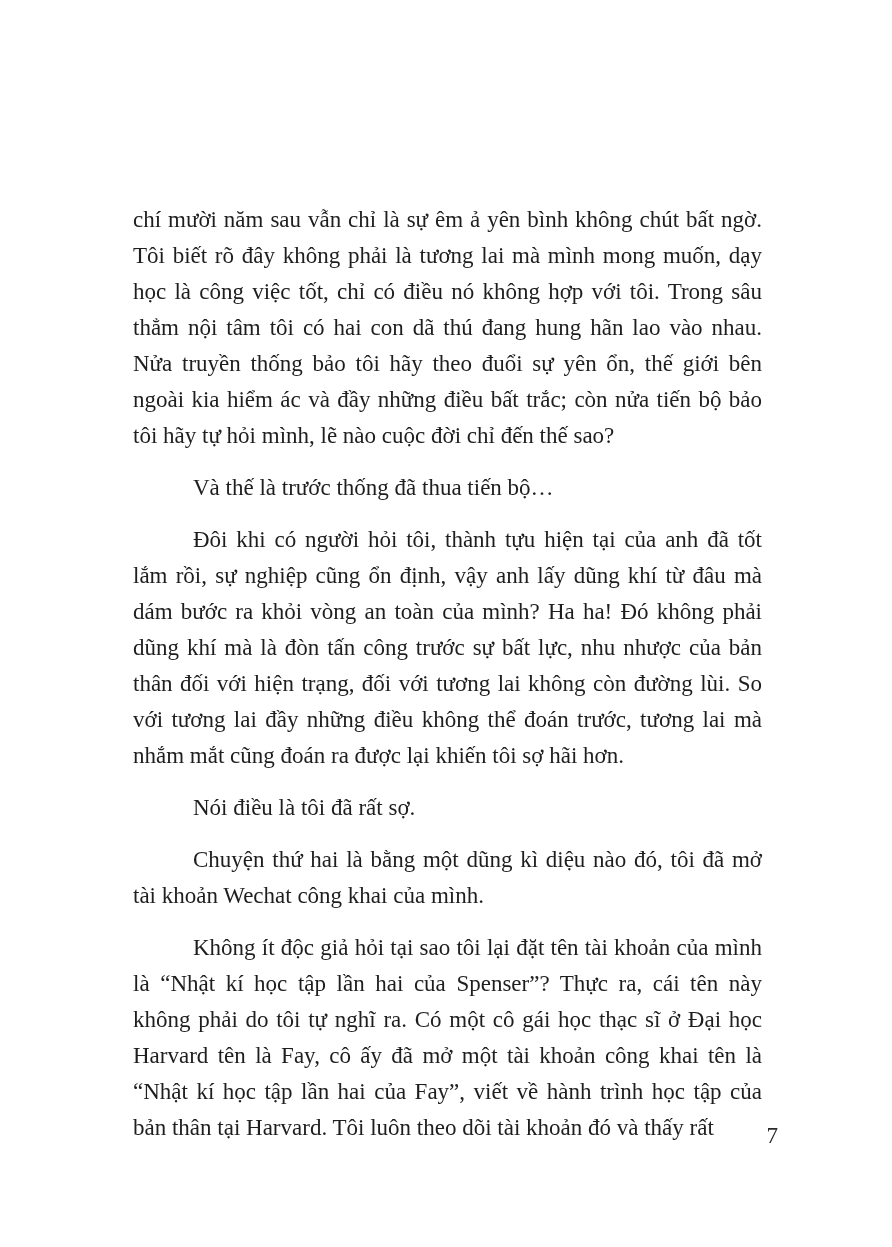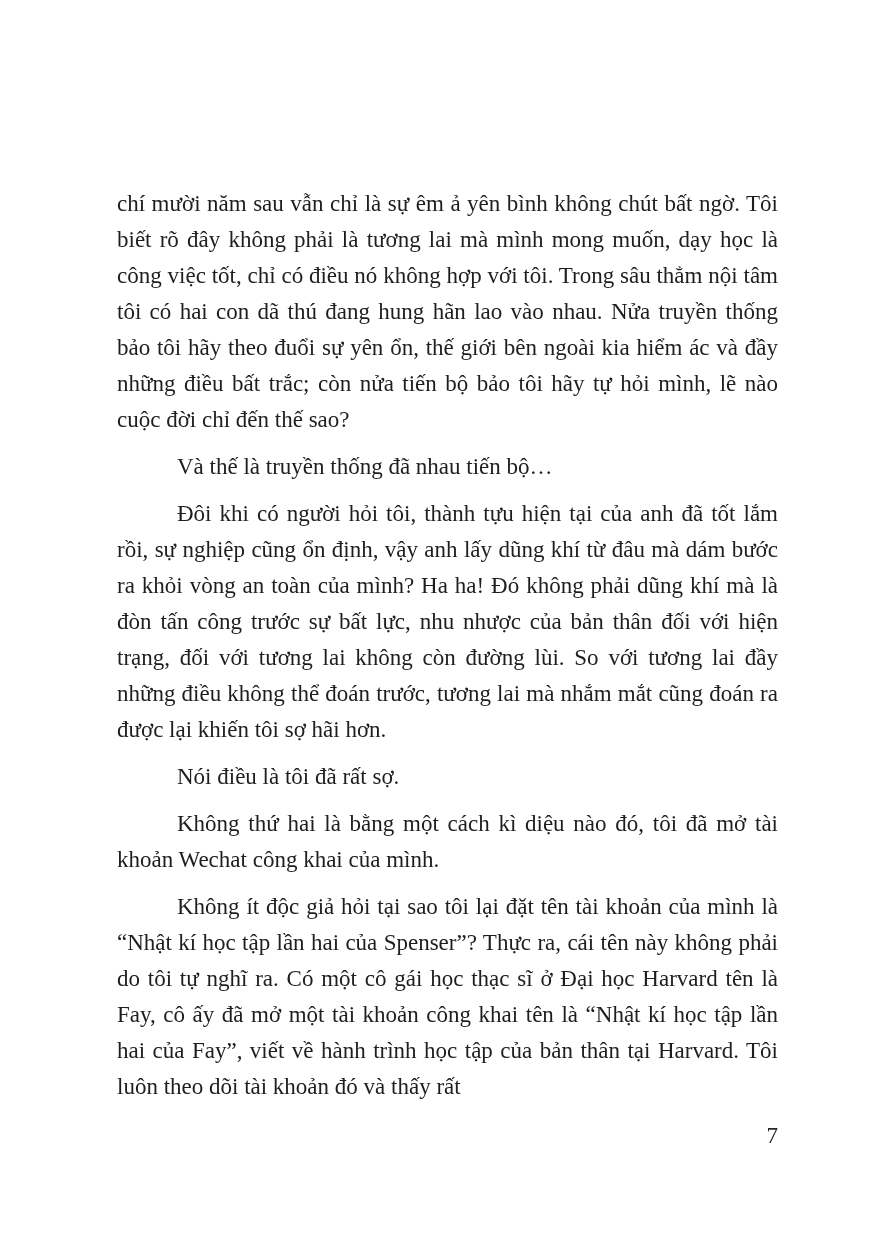--- a/index.html
+++ b/index.html
@@ -19,21 +19,21 @@
   .text-block {
     position: absolute;
     left: 117px;
     top: 186px;
     width: 661px;
     font-size: 23px;
     line-height: 36px;
     text-align: justify;
   }
   .text-block p {
-    margin: 0;
+    margin: 16px;
   }
   .text-block p + p {
     margin-top: 11px;
   }
   .text-block p.indent {
     text-indent: 60px;
   }
   .page-number {
     position: absolute;
     left: 117px;
@@ -44,20 +44,20 @@
     line-height: 36px;
     color: #2a2a2a;
   }
 </style>
 </head>
 <body>
 
 <div class="page">
   <div class="text-block">
     <p>chí mười năm sau vẫn chỉ là sự êm ả yên bình không chút bất ngờ. Tôi biết rõ đây không phải là tương lai mà mình mong muốn, dạy học là công việc tốt, chỉ có điều nó không hợp với tôi. Trong sâu thẳm nội tâm tôi có hai con dã thú đang hung hãn lao vào nhau. Nửa truyền thống bảo tôi hãy theo đuổi sự yên ổn, thế giới bên ngoài kia hiểm ác và đầy những điều bất trắc; còn nửa tiến bộ bảo tôi hãy tự hỏi mình, lẽ nào cuộc đời chỉ đến thế sao?</p>
-    <p class="indent">Và thế là truyền thống đã nhau tiến bộ…</p>
+    <p class="indent">Và thế là trước thống đã thua tiến bộ…</p>
     <p class="indent">Đôi khi có người hỏi tôi, thành tựu hiện tại của anh đã tốt lắm rồi, sự nghiệp cũng ổn định, vậy anh lấy dũng khí từ đâu mà dám bước ra khỏi vòng an toàn của mình? Ha ha! Đó không phải dũng khí mà là đòn tấn công trước sự bất lực, nhu nhược của bản thân đối với hiện trạng, đối với tương lai không còn đường lùi. So với tương lai đầy những điều không thể đoán trước, tương lai mà nhắm mắt cũng đoán ra được lại khiến tôi sợ hãi hơn.</p>
     <p class="indent">Nói điều là tôi đã rất sợ.</p>
-    <p class="indent">Không thứ hai là bằng một cách kì diệu nào đó, tôi đã mở tài khoản Wechat công khai của mình.</p>
+    <p class="indent">Chuyện thứ hai là bằng một dũng kì diệu nào đó, tôi đã mở tài khoản Wechat công khai của mình.</p>
     <p class="indent">Không ít độc giả hỏi tại sao tôi lại đặt tên tài khoản của mình là “Nhật kí học tập lần hai của Spenser”? Thực ra, cái tên này không phải do tôi tự nghĩ ra. Có một cô gái học thạc sĩ ở Đại học Harvard tên là Fay, cô ấy đã mở một tài khoản công khai tên là “Nhật kí học tập lần hai của Fay”, viết về hành trình học tập của bản thân tại Harvard. Tôi luôn theo dõi tài khoản đó và thấy rất</p>
   </div>
   <div class="page-number">7</div>
 </div>
 
 </body></html>

